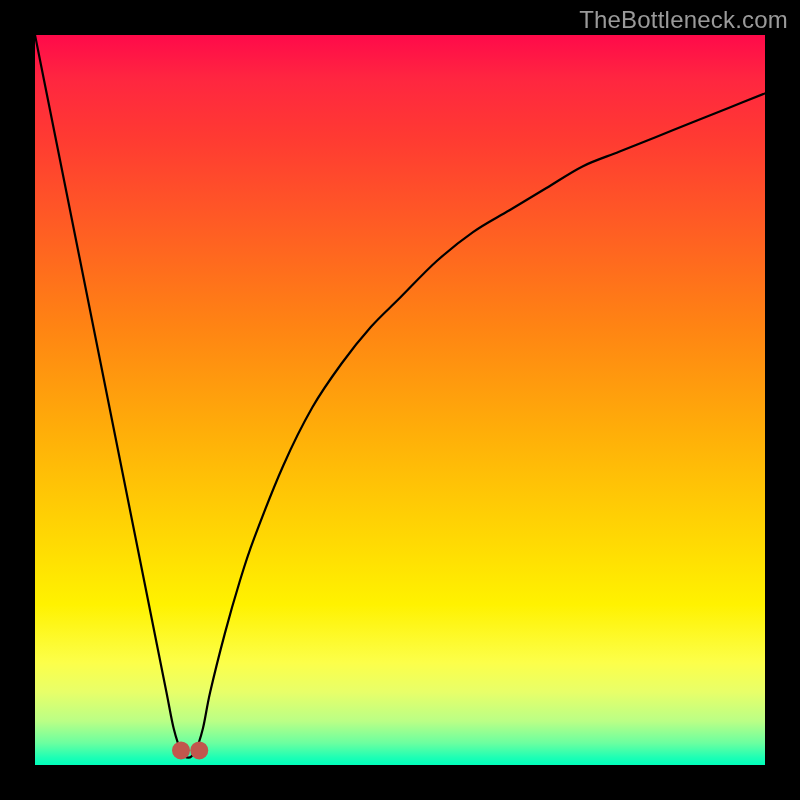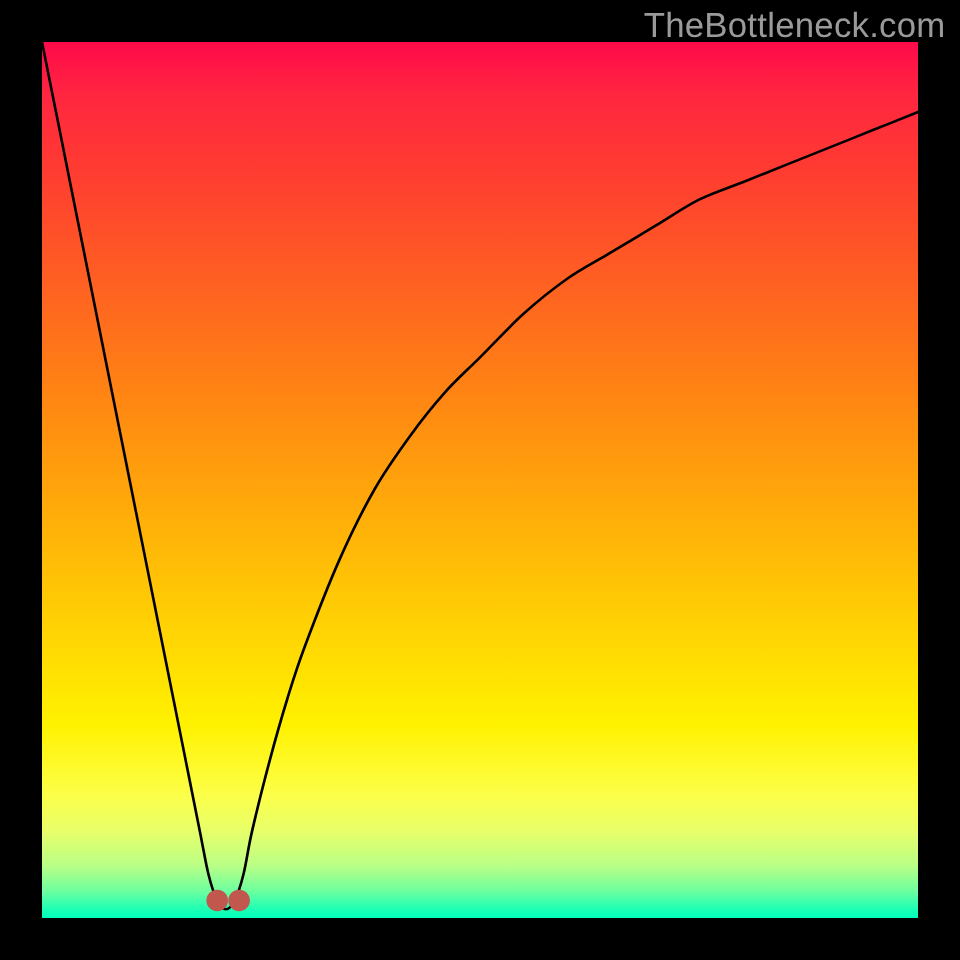--- a/index.html
+++ b/index.html
@@ -46,21 +46,21 @@
     left: 0;
     top: 0;
     width: 730px;
     height: 730px;
   }
   .attribution {
     position: absolute;
     top: 6px;
     right: 12px;
     color: #9a9a9a;
-    font-size: 29px;
+    font-size: 24px;
     font-weight: 400;
     letter-spacing: 0.2px;
   }
 </style>
 </head>
 <body>
 
 <div class="frame">
 
   <div class="plot-area">

